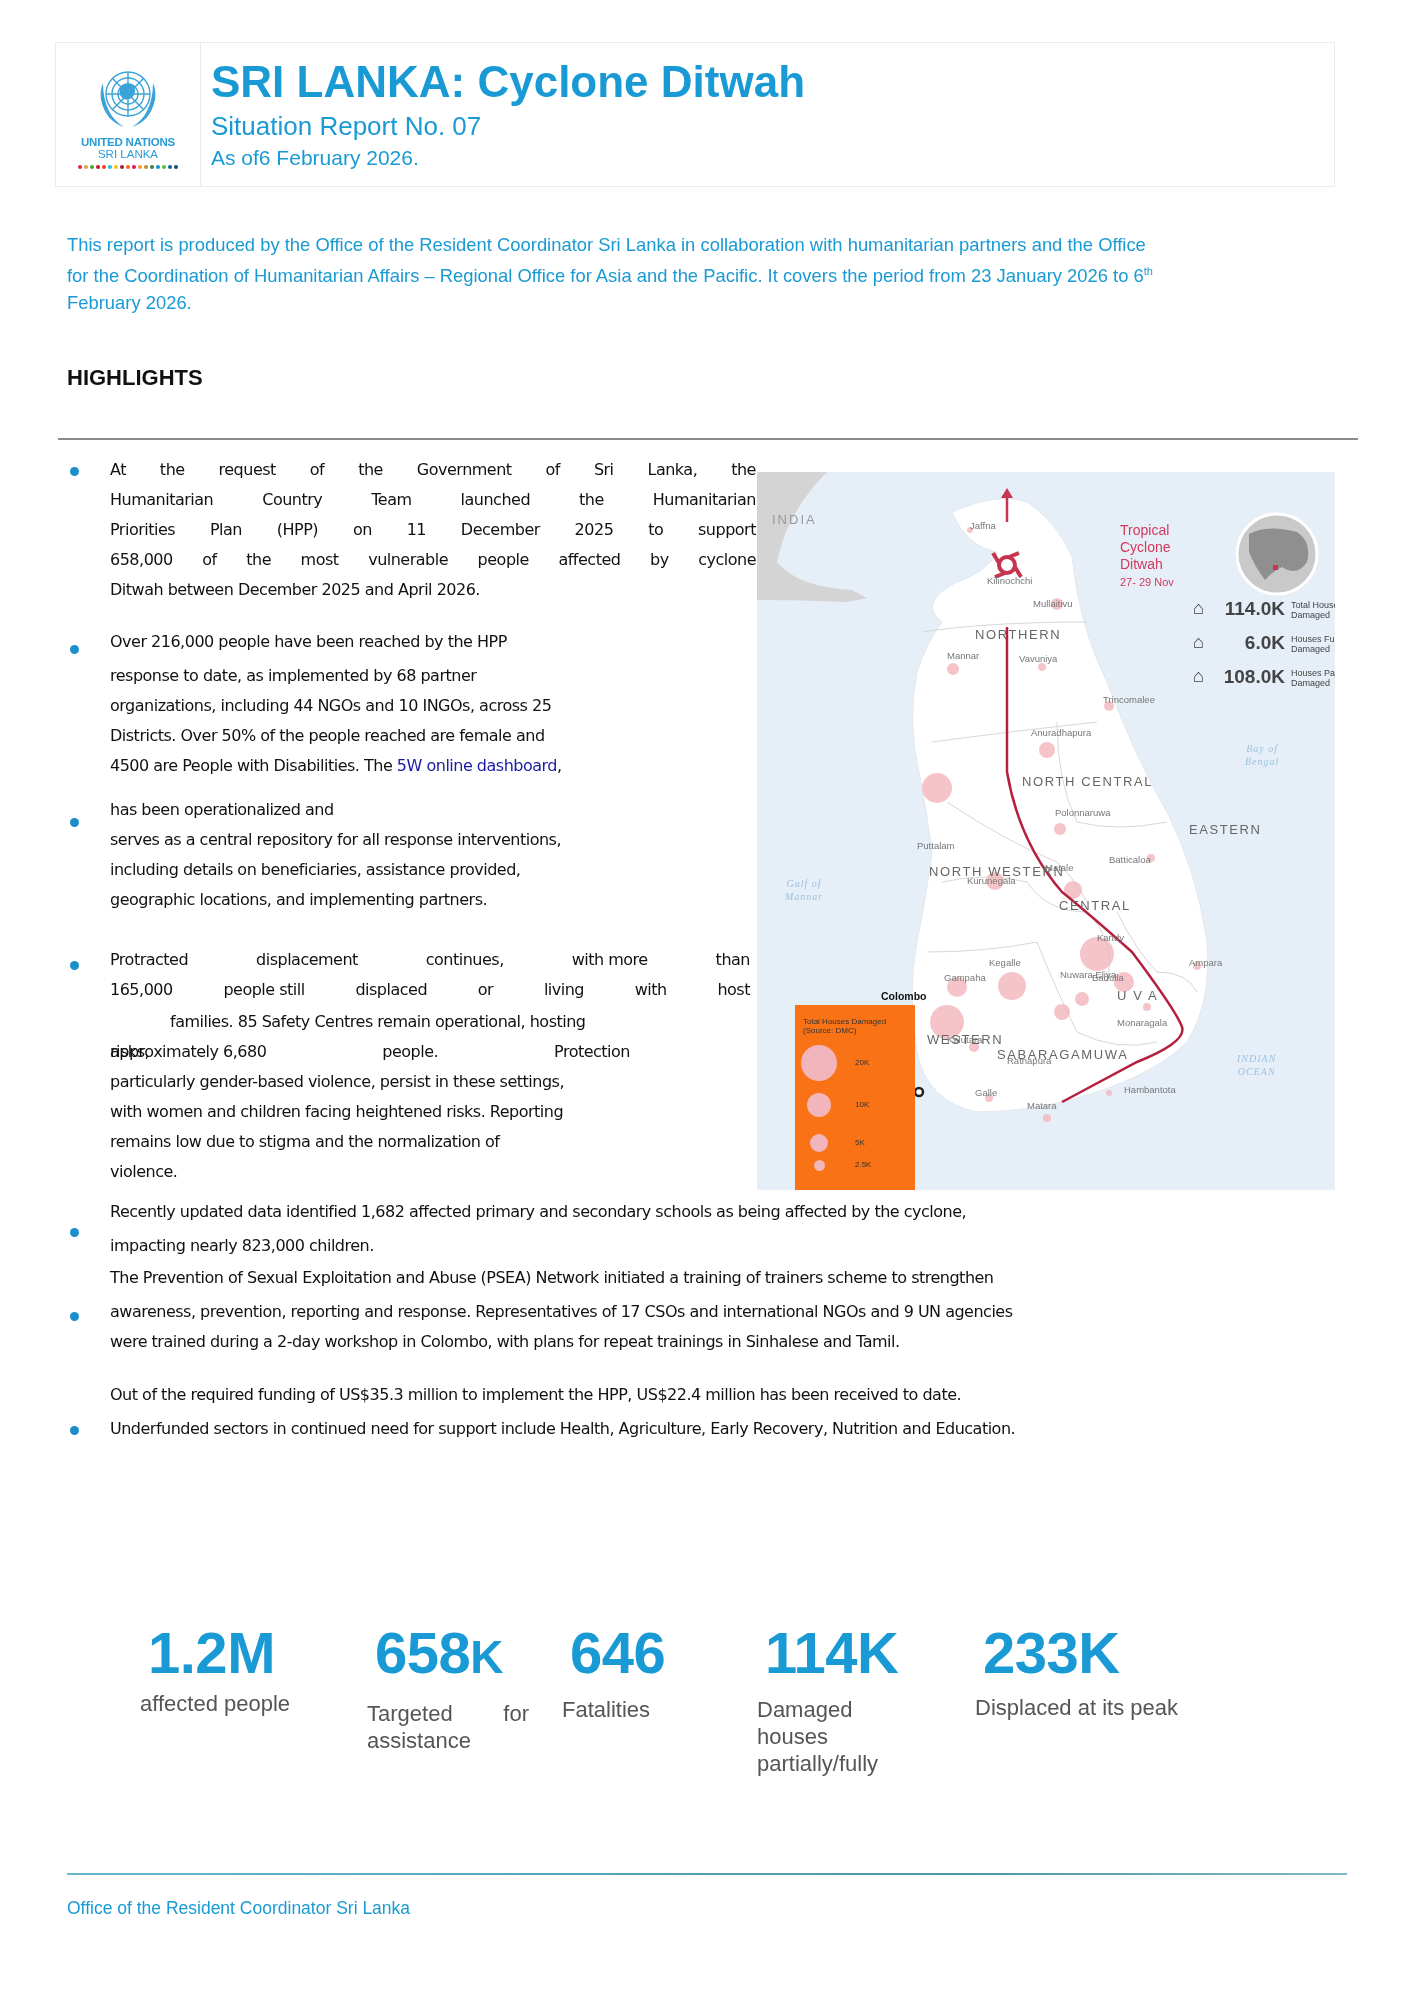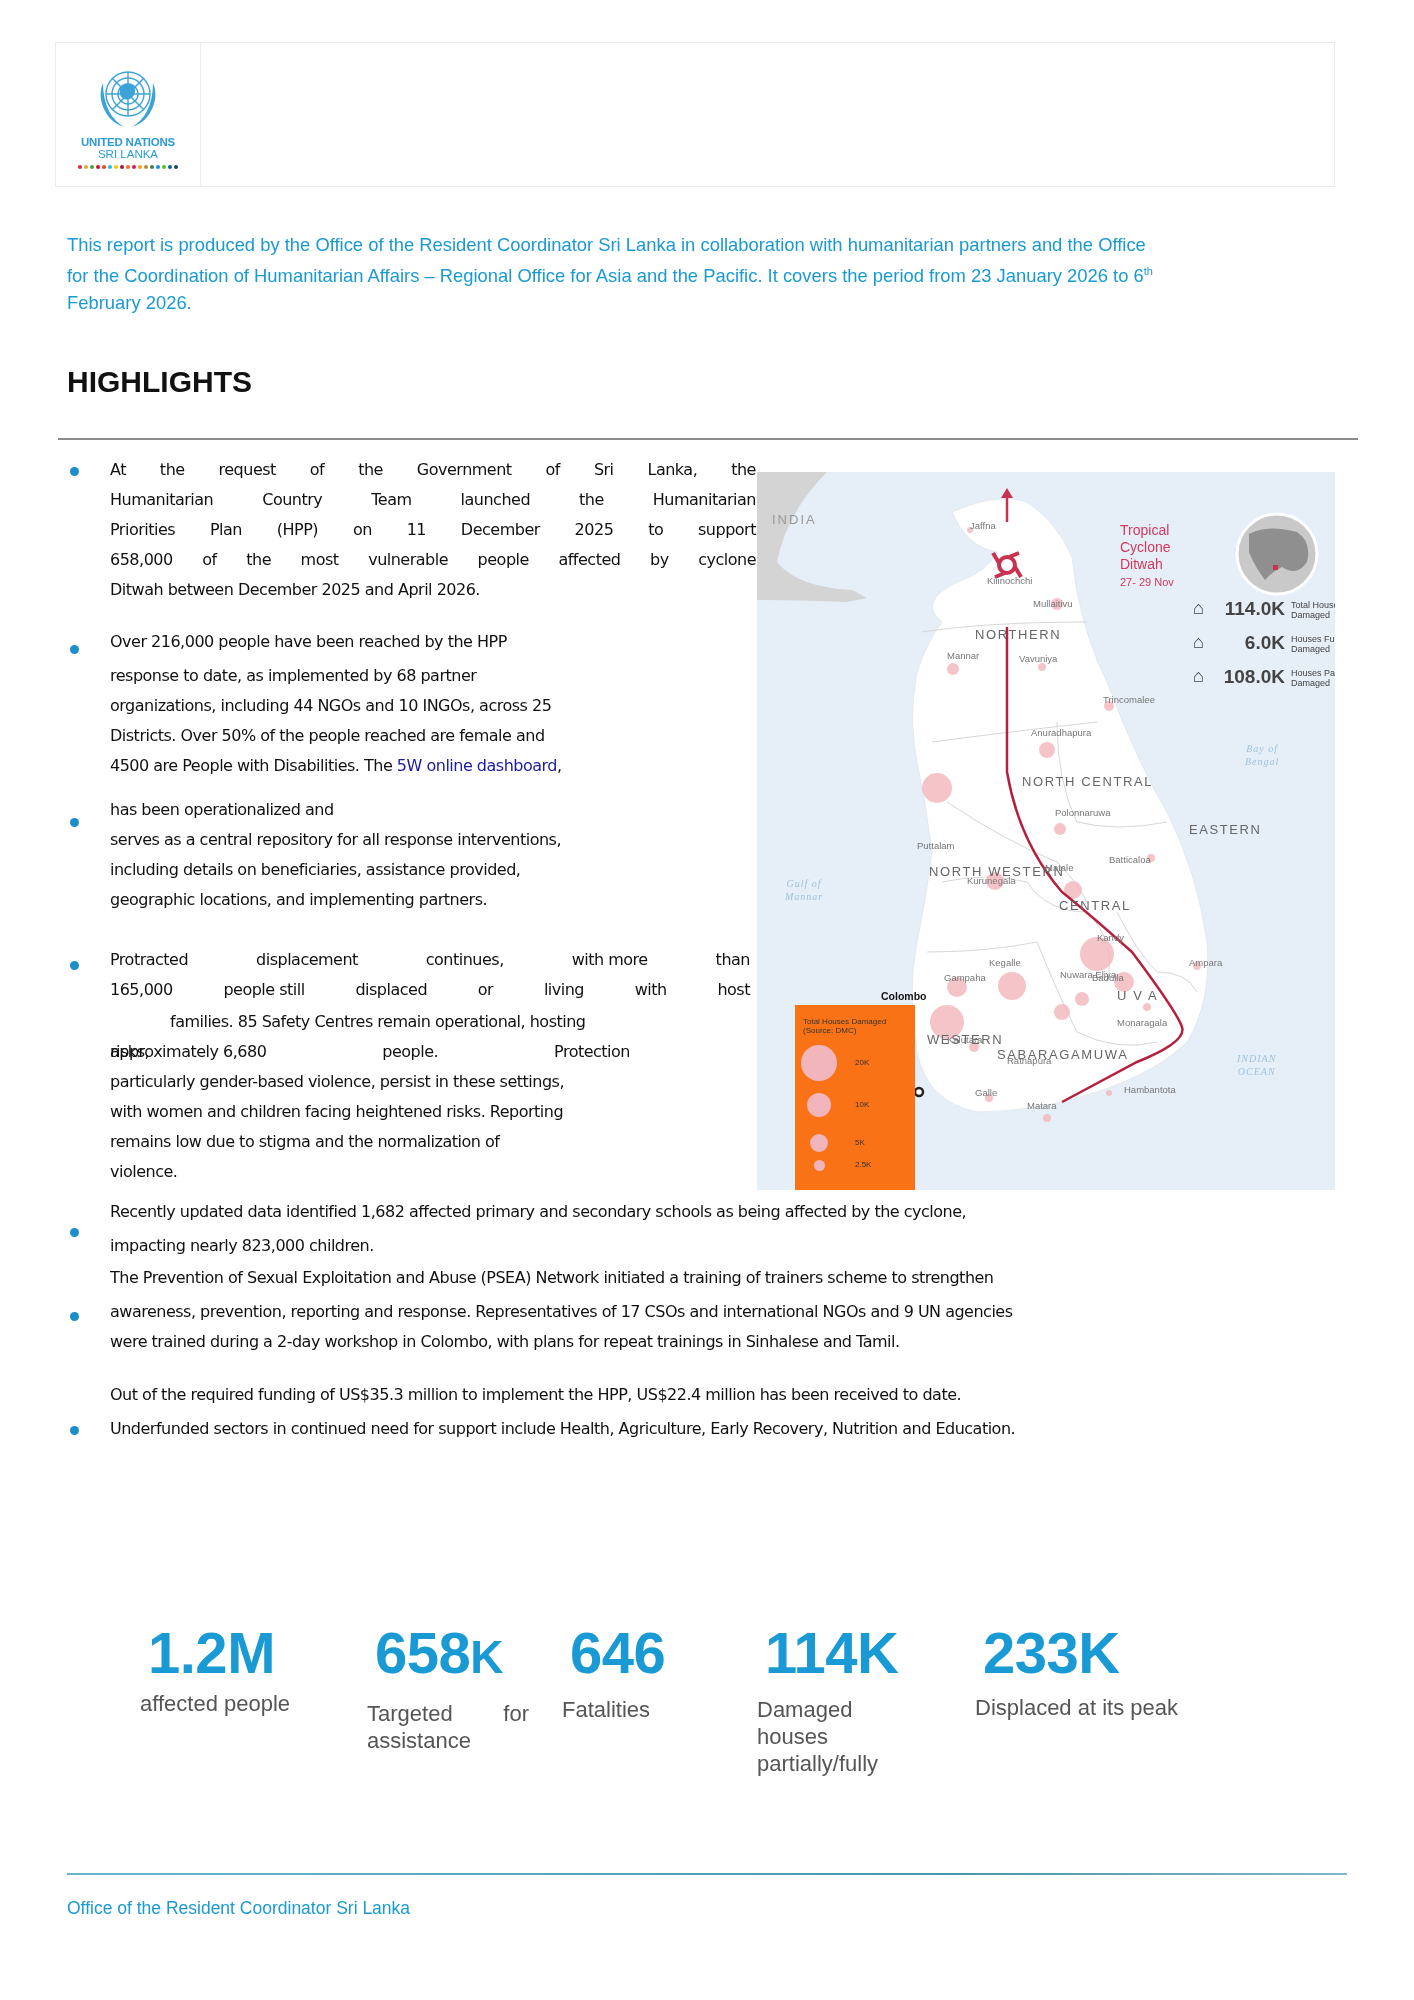--- a/index.html
+++ b/index.html
@@ -14,21 +14,21 @@
   .logo-dots { display: flex; gap: 2px; margin-top: 4px; }
   .logo-dots span { width: 4px; height: 4px; border-radius: 50%; display: block; }
   .title-cell { padding-left: 10px; padding-top: 14px; }
   .main-title { font-weight: bold; font-size: 44px; color: #1a9ad4; line-height: 50px; }
   .sub-title { font-size: 26px; color: #1a9ad4; line-height: 34px; margin-top: 2px; }
   .date-line { font-size: 21px; color: #1a9ad4; line-height: 30px; }
 
   .intro { position: absolute; left: 67px; top: 231px; width: 1280px; font-size: 18.4px; line-height: 27px; color: #1a9ad4; }
   .intro sup { font-size: 11px; }
 
-  .hl-title { position: absolute; left: 67px; top: 365px; font-weight: bold; font-size: 30px; color: #111; }
+  .hl-title { position: absolute; left: 67px; top: 365px; font-weight: bold; font-size: 22px; color: #111; }
   .hl-rule { position: absolute; left: 58px; top: 438px; width: 1300px; height: 2px; background: #8a8a8a; }
 
   .bullet { position: absolute; width: 9px; height: 9px; border-radius: 50%; background: #1a8fc9; }
   .para { position: absolute; font-family: "DejaVu Sans", sans-serif; font-size: 16px; color: #111; line-height: 30px; letter-spacing: -0.5px; }
   .para a { color: #1a1aa6; text-decoration: none; }
   .line { display: block; white-space: nowrap; }
   .line.j { display: flex; justify-content: space-between; }
 
   .map { position: absolute; left: 757px; top: 472px; width: 578px; height: 718px; background: #e6eff8; overflow: hidden; }
   .map svg { position: absolute; left: 0; top: 0; }
@@ -87,20 +87,25 @@
         <span style="background:#fd6925"></span>
         <span style="background:#dd1367"></span>
         <span style="background:#fd9d24"></span>
         <span style="background:#bf8b2e"></span>
         <span style="background:#3f7e44"></span>
         <span style="background:#0a97d9"></span>
         <span style="background:#56c02b"></span>
         <span style="background:#00689d"></span>
         <span style="background:#19486a"></span>
       </div>
+  </div>
+  <div class="title-cell">
+    <div class="main-title">SRI LANKA: Cyclone Ditwah</div>
+    <div class="sub-title">Situation Report No. 07</div>
+    <div class="date-line">As of6 February 2026.</div>
   </div>
 </div>
 
 <div class="intro">
   <span class="line">This report is produced by the Office of the Resident Coordinator Sri Lanka in collaboration with humanitarian partners and the Office</span>
   <span class="line"><span>for the Coordination of Humanitarian Affairs – Regional Office for Asia and the Pacific. It covers the period from 23 January 2026 to 6</span><sup>th</sup></span>
   <span class="line">February 2026.</span>
 </div>
 
 <div class="hl-title">HIGHLIGHTS</div>

